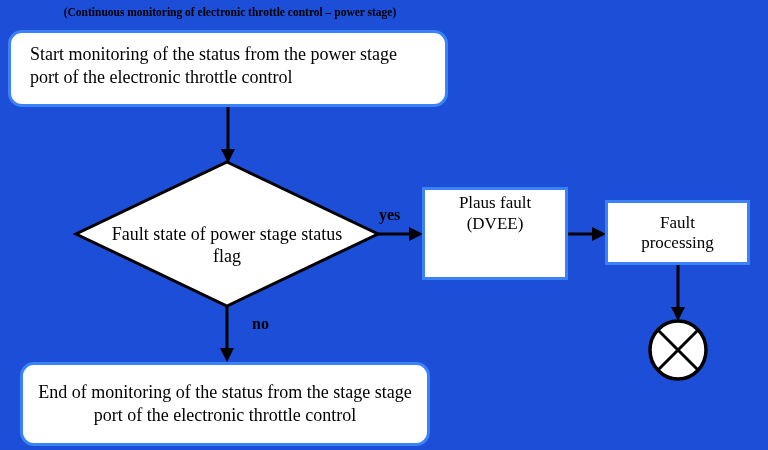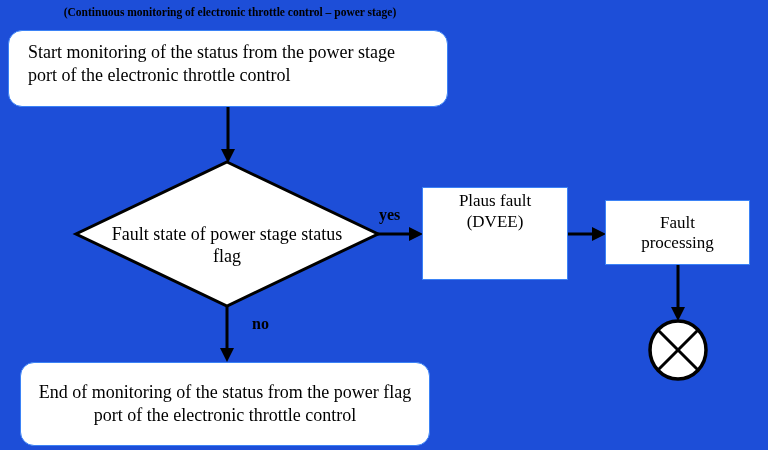--- a/index.html
+++ b/index.html
@@ -1,21 +1,21 @@
 <!DOCTYPE html>
 <html><head>
 <meta charset="utf-8">
 <style>
   html,body{margin:0;padding:0;background:#ffffff;}
   .canvas{position:relative;width:768px;height:450px;background:#1d4ed8;
           font-family:"Liberation Serif",serif;color:#000;overflow:hidden;}
   .caption{position:absolute;left:0;top:6px;width:460px;text-align:center;
            font-size:11.5px;font-weight:bold;}
   svg.connectors{position:absolute;left:0;top:0;}
-  .box{position:absolute;box-sizing:border-box;border:1px solid #3b82f6;background:#ffffff;}
+  .box{position:absolute;box-sizing:border-box;border:3px solid #3b82f6;background:#ffffff;}
   .rounded{border-radius:14px;}
   .start{left:8px;top:30px;width:440px;height:77px;font-size:18px;line-height:23px;
          padding:10px 28px 0 19px;text-align:left;}
   .end{left:20px;top:362px;width:410px;height:84px;font-size:18px;line-height:23px;
        display:flex;align-items:center;justify-content:center;text-align:center;padding:0 12px;}
   .plaus{left:422px;top:187px;width:146px;height:93px;font-size:17px;line-height:21px;
          display:flex;justify-content:center;padding-top:2px;text-align:center;}
   .plaus span{display:inline-block;max-width:104px;}
   .fault{left:605px;top:200px;width:145px;height:65px;font-size:17px;line-height:20px;
          display:flex;align-items:center;justify-content:center;text-align:center;}
@@ -84,16 +84,16 @@
     <span>Plaus fault (DVEE)</span>
   </div>
 
   <div class="box fault">
     <span>Fault processing</span>
   </div>
 
   <div class="edge-label no">no</div>
 
   <div class="box rounded end">
-    <span>End of monitoring of the status from the power flag port of the electronic throttle control</span>
+    <span>End of monitoring of the status from the stage stage port of the electronic throttle control</span>
   </div>
 
 </div>
 
 </body></html>

